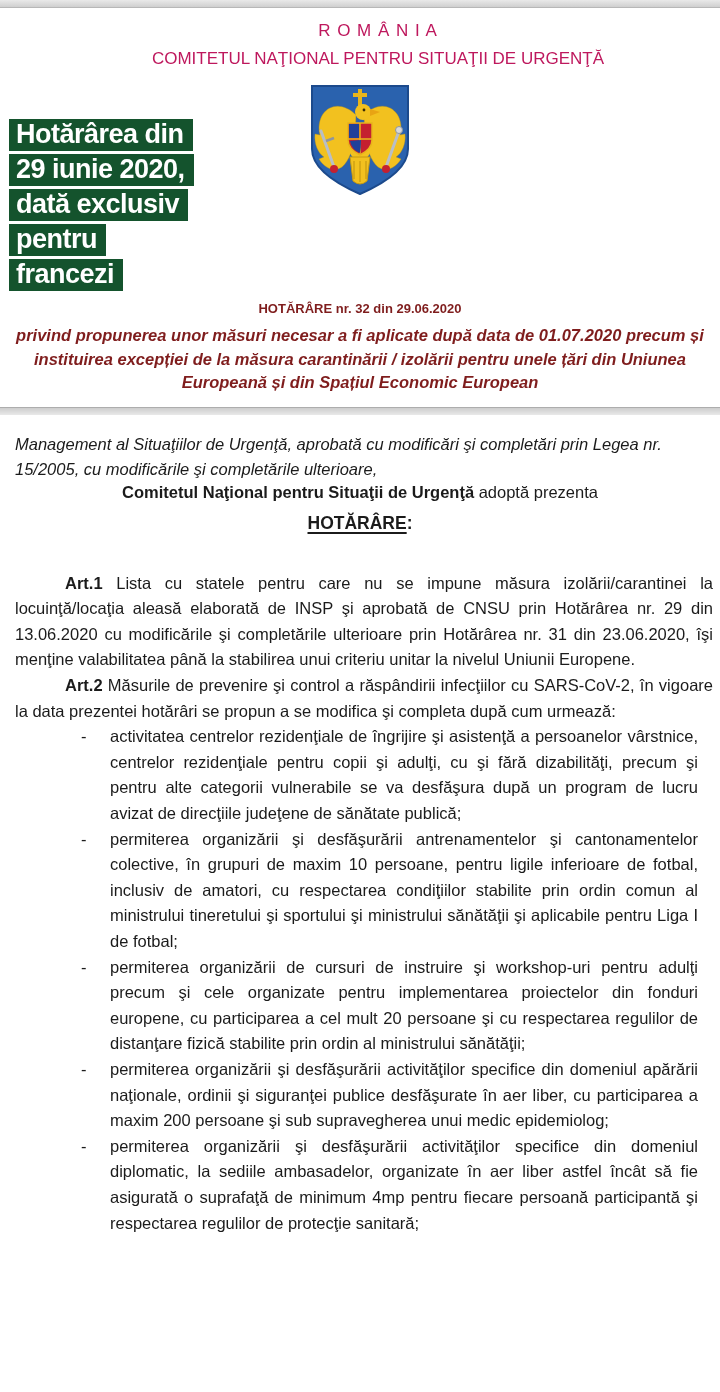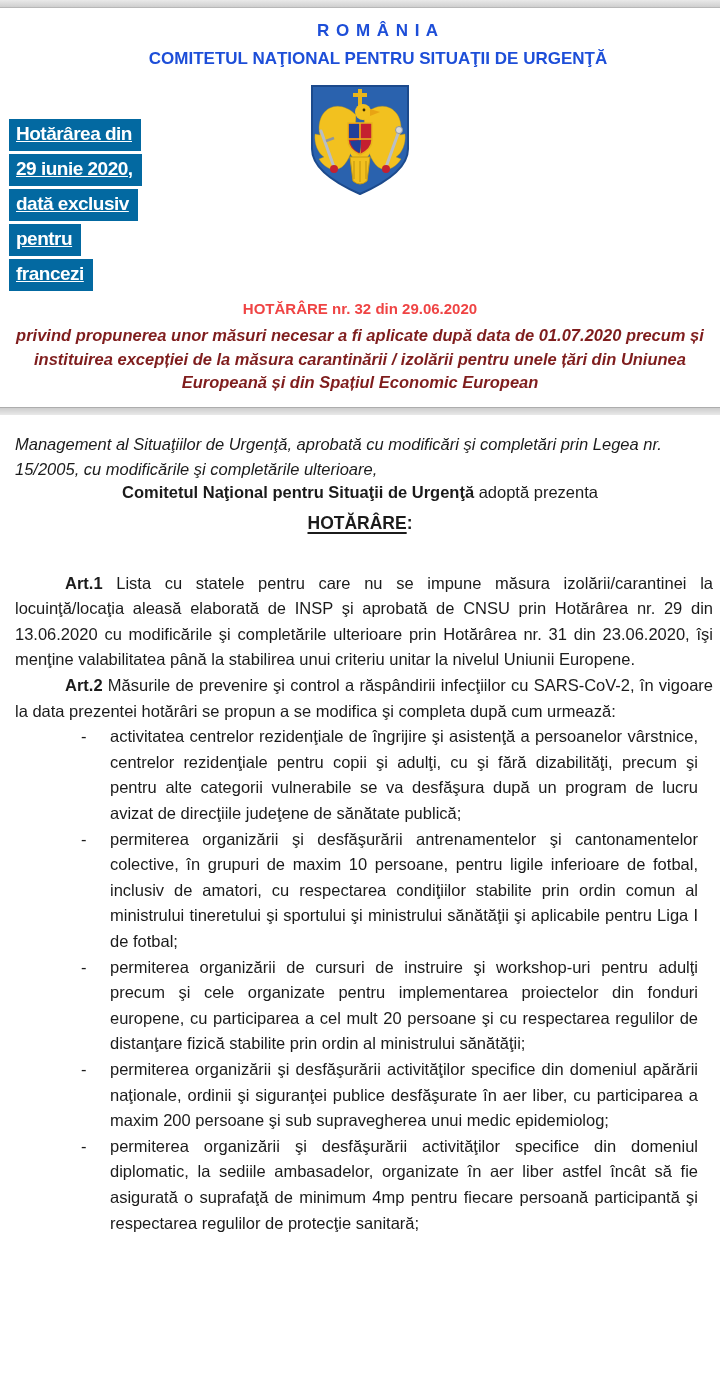--- a/index.html
+++ b/index.html
@@ -10,39 +10,38 @@
     font-family: "Liberation Sans", sans-serif;
     position: relative;
   }
   .topbar {
     height: 8px; width: 100%;
     background: linear-gradient(#e9e9e9, #cfcfcf);
     border-bottom: 1px solid #b7b7b7;
   }
   
   .doc-header { text-align: center; margin-top: 9px; }
-  .doc-header .h-line { font-weight: bold; font-size: 17px; line-height: 28px; color: #1d4ed8; margin-left: 36px; }
+  .doc-header .h-line { font-weight: normal; font-size: 17px; line-height: 28px; color: #be185d; margin-left: 36px; }
   .doc-header .h-country { letter-spacing: 1px; }
   
   .headline { position: absolute; top: 119px; left: 9px; width: 240px; z-index: 5; }
   .headline .hl-row { margin-bottom: 3px; }
   .headline .hl-chip {
     display: inline-block;
-    background: #0369a1; color: #ffffff;
-    font-weight: 800; font-size: 19px; line-height: 30px;
+    background: #14532d; color: #ffffff;
+    font-weight: 800; font-size: 27px; line-height: 30px;
     letter-spacing: -0.5px;
     padding: 0 9px 2px 7px;
     font-stretch: condensed;
-    text-decoration: underline;
   }
   
   .arms-wrap { margin: 8px auto 0; width: 112px; height: 116px; }
   
   .title-block { margin-top: 100px; text-align: center; }
-  .doc-title { font-weight: bold; font-size: 15px; line-height: 24px; color: #ef4444; }
+  .doc-title { font-weight: bold; font-size: 13px; line-height: 24px; color: #7f1d1d; }
   .doc-subtitle {
     margin: 3px 14px 0;
     font-weight: bold; font-style: italic;
     font-size: 16.5px; line-height: 23.5px;
     text-align: center; color: #7f1d1d;
   }
   
   .divider {
     margin-top: 12px; height: 8px; width: 100%;
     background: linear-gradient(#cdcdcd, #e9e9e9);

